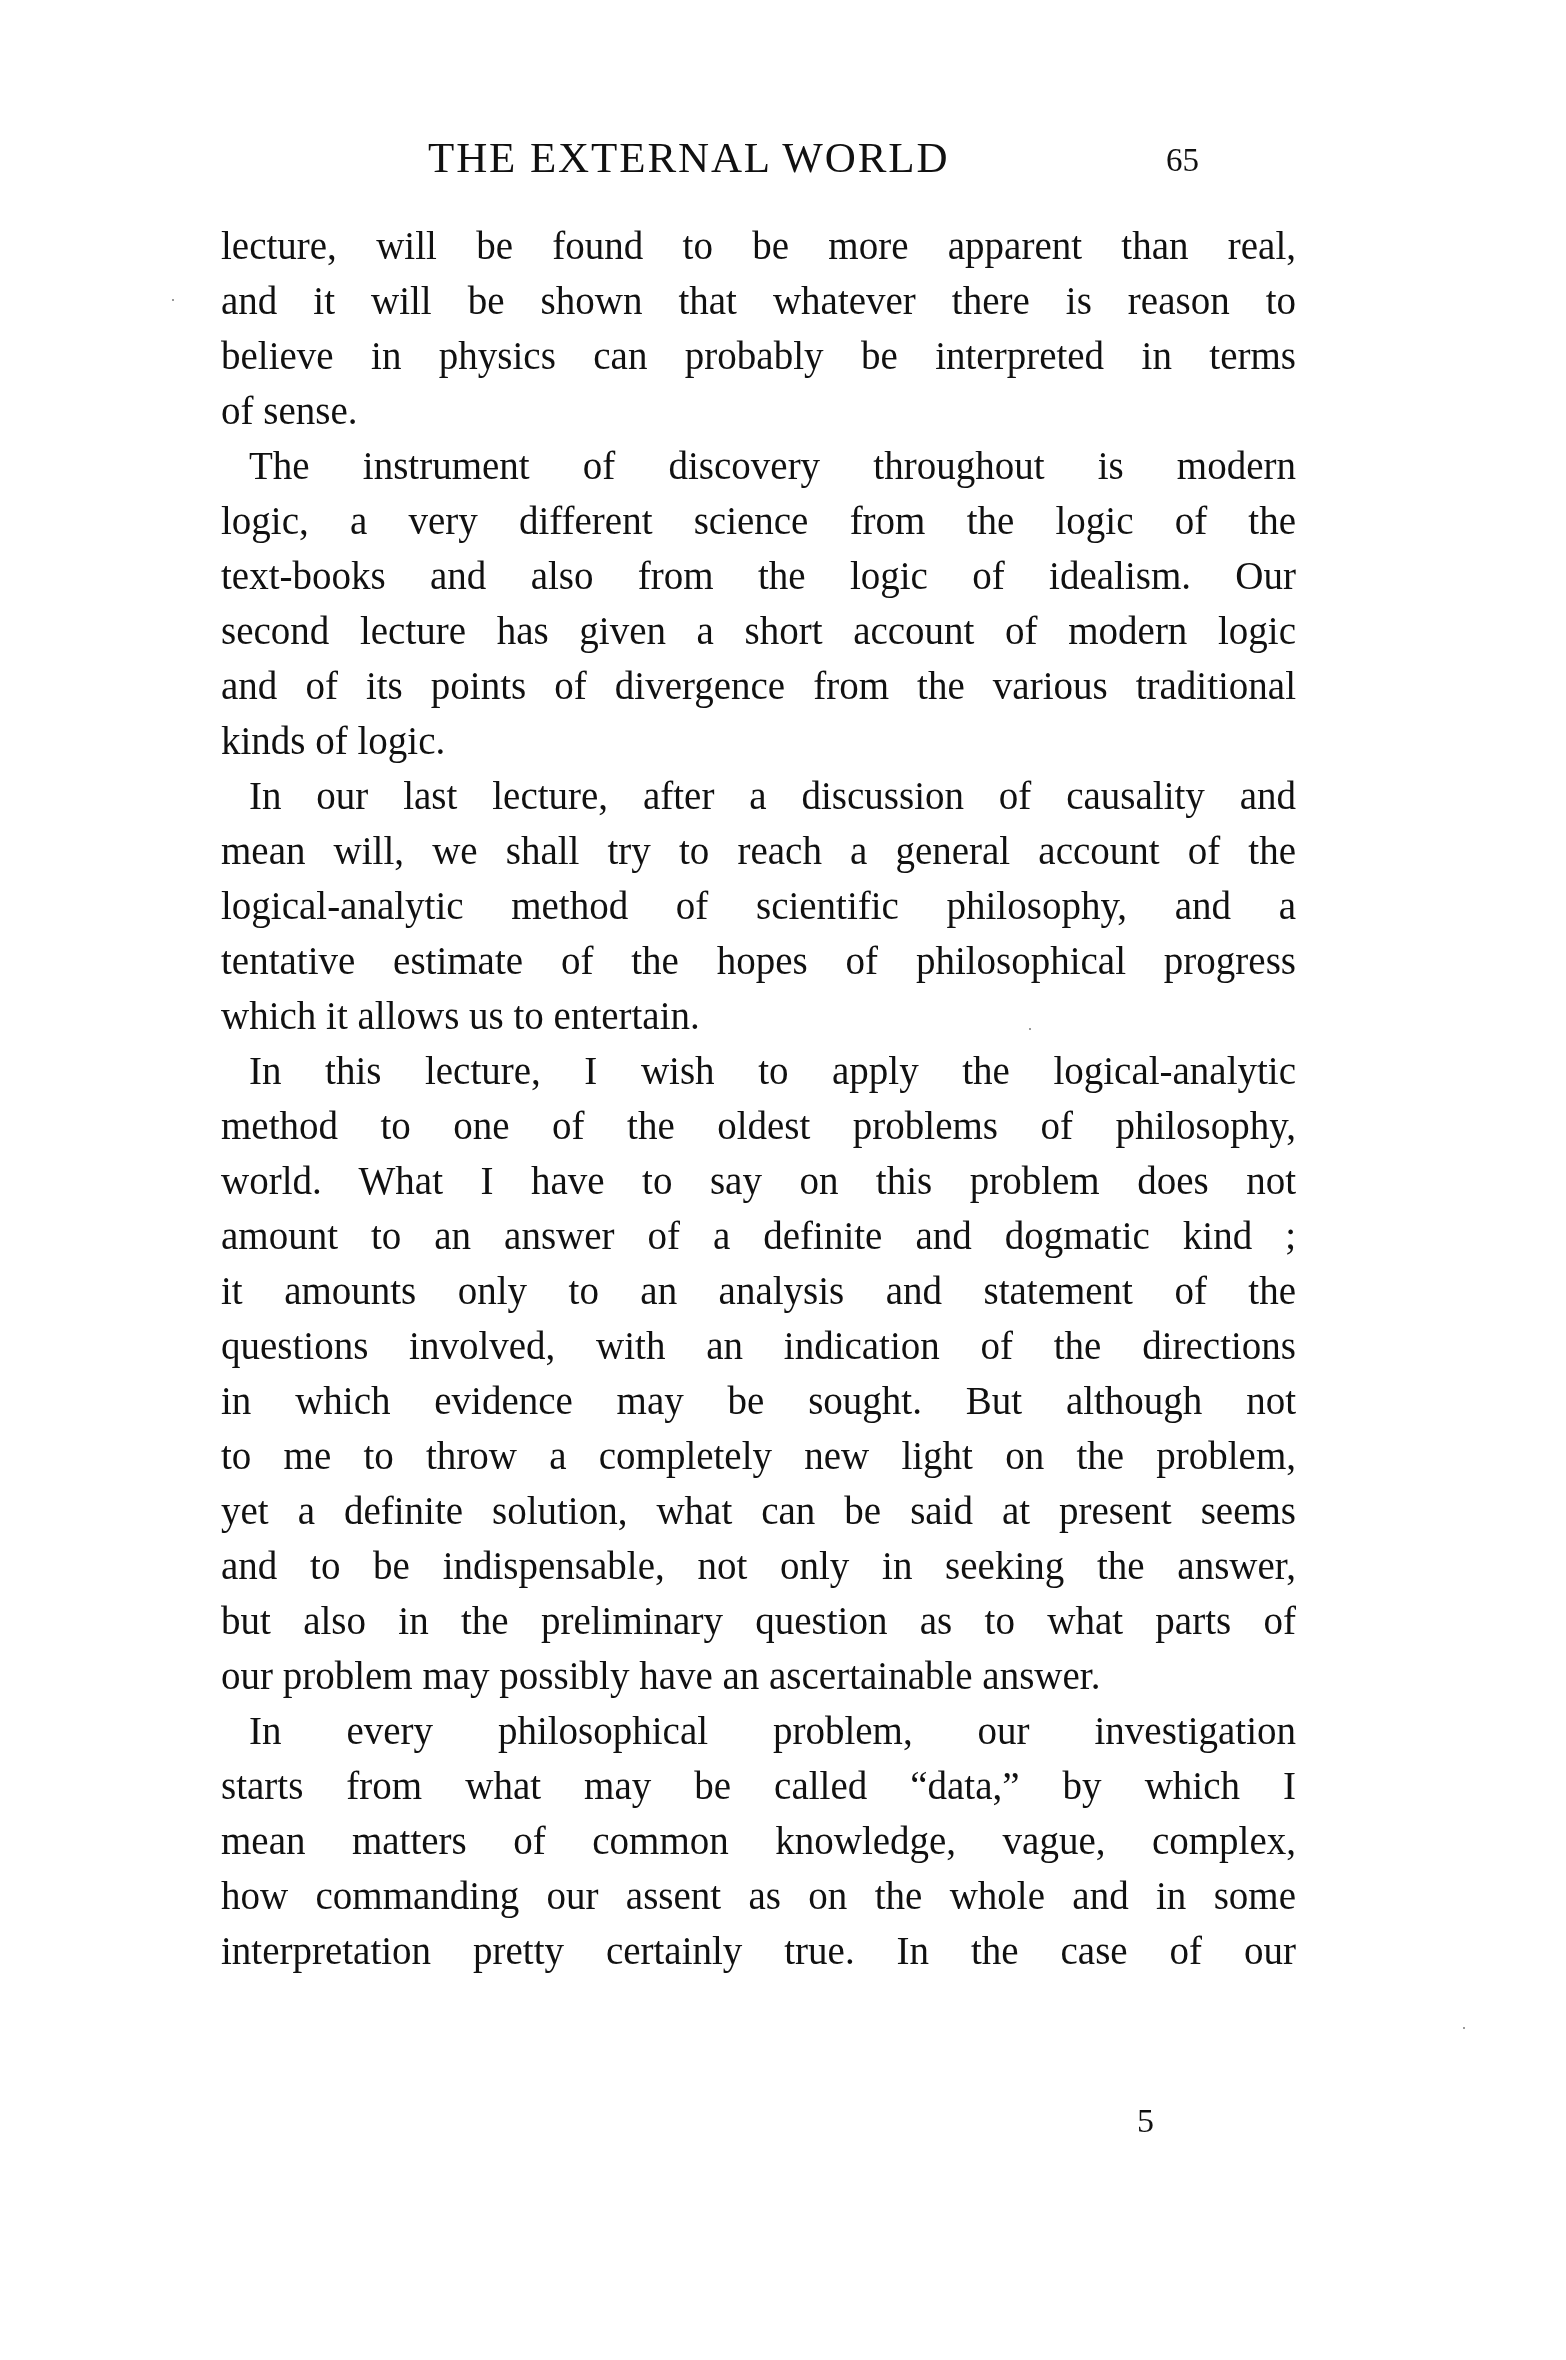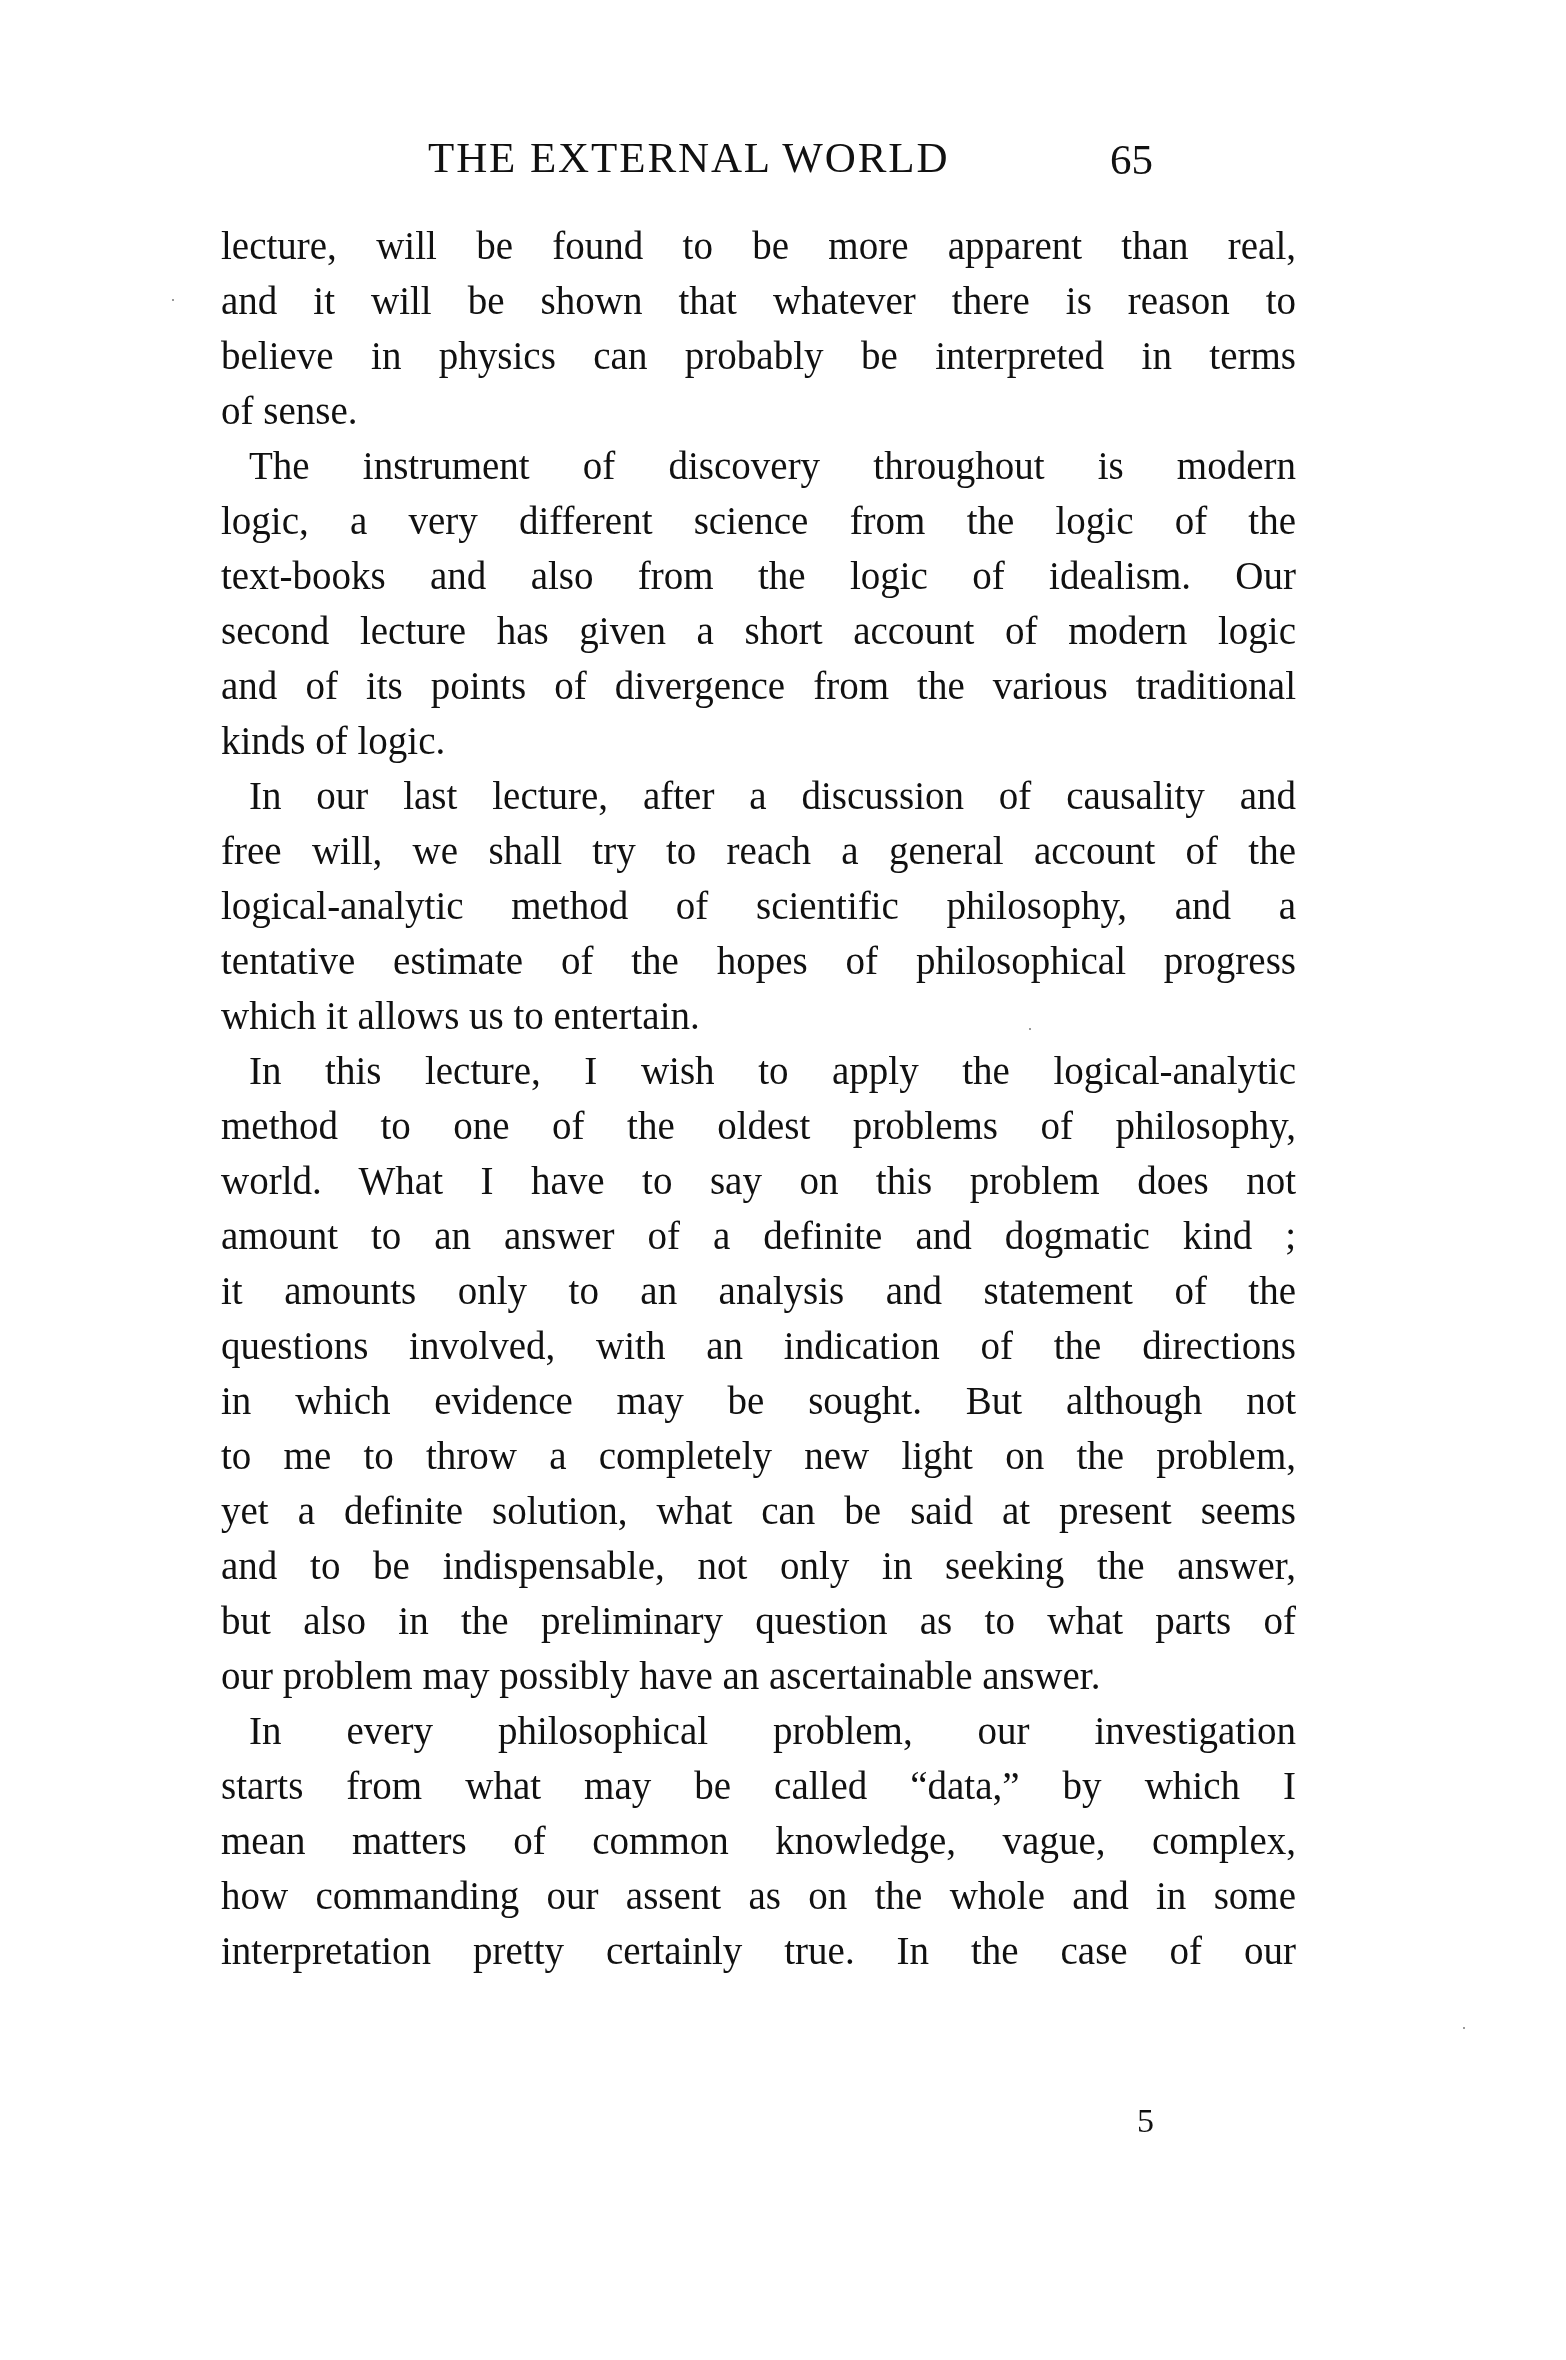--- a/index.html
+++ b/index.html
@@ -7,21 +7,21 @@
     .page {
       position: absolute; left: 0; top: 0; width: 1567px; height: 2361px;
       background: #ffffff; color: #111111;
       font-family: "Liberation Serif", "DejaVu Serif", serif;
     }
     .running-head {
       position: absolute; top: 130px; left: 428px; width: 640px;
       font-size: 43px; letter-spacing: 1.9px; line-height: 56px; text-align: left;
     }
     .folio {
-      position: absolute; top: 132px; left: 1110px; font-size: 43px; line-height: 56px;
+      position: absolute; top: 132px; left: 1166px; font-size: 33px; line-height: 56px;
     }
     .body-text {
       position: absolute; left: 201px; top: 218px; width: 1095px;
       font-size: 39px;
     }
     .line {
       display: block; height: 55px; line-height: 55px;
       text-align: justify; text-align-last: justify; white-space: nowrap;
       overflow: visible;
       margin-left: 20px;
@@ -53,21 +53,21 @@
       <span class="line indent">The instrument of discovery throughout is modern</span>
       <span class="line">logic, a very different science from the logic of the</span>
       <span class="line">text-books and also from the logic of idealism. Our</span>
       <span class="line">second lecture has given a short account of modern logic</span>
       <span class="line">and of its points of divergence from the various traditional</span>
       <span class="line last">kinds of logic.</span>
     </div>
 
     <div>
       <span class="line indent">In our last lecture, after a discussion of causality and</span>
-      <span class="line">free will, we shall try to reach a general account of the</span>
+      <span class="line">mean will, we shall try to reach a general account of the</span>
       <span class="line">logical-analytic method of scientific philosophy, and a</span>
       <span class="line">tentative estimate of the hopes of philosophical progress</span>
       <span class="line last">which it allows us to entertain.</span>
     </div>
 
     <div>
       <span class="line indent">In this lecture, I wish to apply the logical-analytic</span>
       <span class="line">method to one of the oldest problems of philosophy,</span>
       <span class="line">world. What I have to say on this problem does not</span>
       <span class="line">amount to an answer of a definite and dogmatic kind ;</span>

